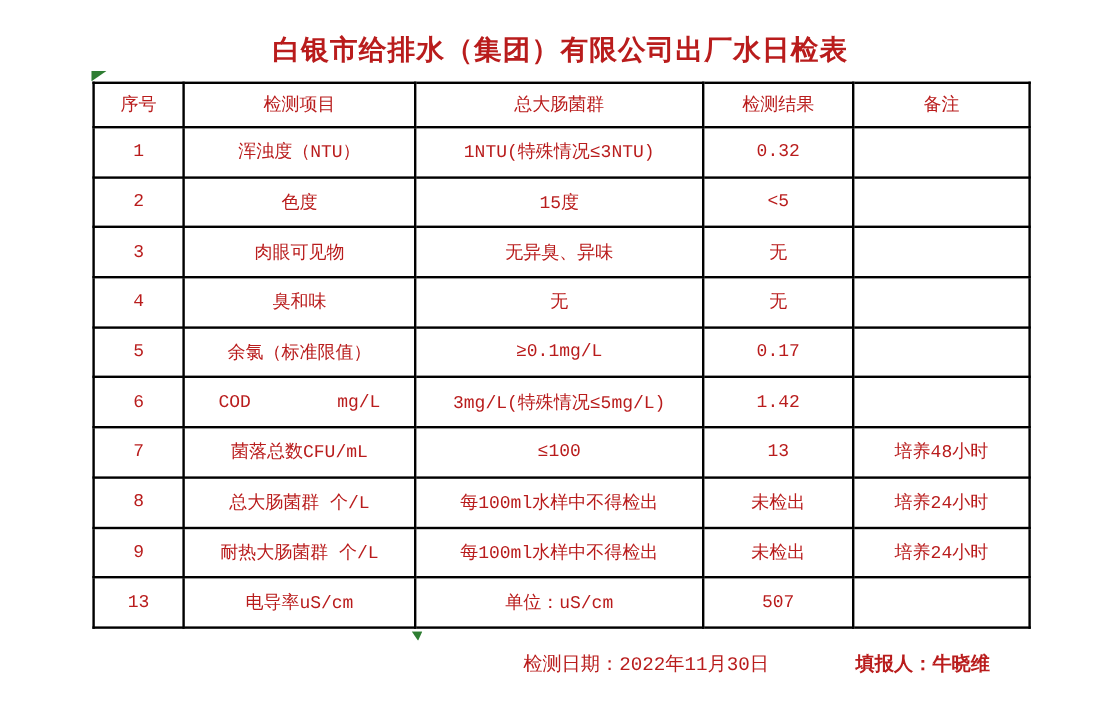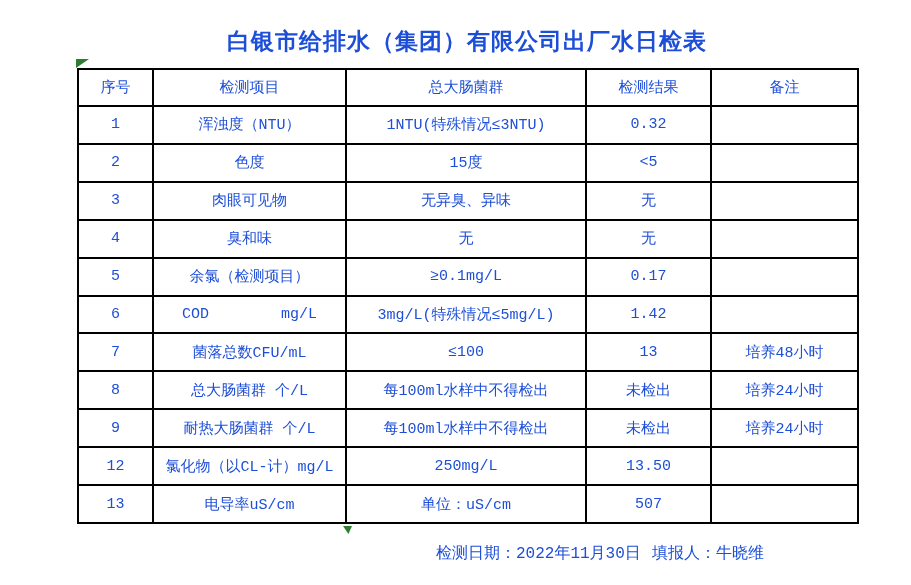--- a/index.html
+++ b/index.html
@@ -1,21 +1,21 @@
 <!DOCTYPE html>
 <html><head>
 <meta charset="utf-8">
 <style>
   html, body { margin: 0; padding: 0; background: #ffffff; }
   .page {
     position: relative;
     width: 911px;
     height: 585px;
     background: #ffffff;
-    color: #1d4ed8;
+    color: #b91c1c;
     font-family: "Liberation Mono", "DejaVu Sans Mono", monospace;
     overflow: hidden;
   }
   .title {
     position: absolute;
     top: 26px;
     left: 77px;
     width: 780px;
     margin: 0;
     text-align: center;
@@ -66,21 +66,21 @@
     position: absolute;
     top: 543px;
     left: 0;
     width: 911px;
     height: 22px;
     font-size: 16px;
   }
   .footer-item { position: absolute; white-space: nowrap; }
   .footer-sampling { left: 103px; }
   .footer-testing { left: 420px; margin-left: 16px; }
-  .footer-reporter { left: 652px; }
+  .footer-reporter { left: 713px; font-weight: bold; }
 </style>
 </head>
 <body>
 
 <div class="page">
 
   <h1 class="title">白银市给排水（集团）有限公司出厂水日检表</h1>
 
   <div class="tri tri-topleft"></div>
 
@@ -125,21 +125,21 @@
       </tr>
       <tr>
         <td>4</td>
         <td>臭和味</td>
         <td>无</td>
         <td>无</td>
         <td></td>
       </tr>
       <tr>
         <td>5</td>
-        <td>余氯（检测项目）</td>
+        <td>余氯（标准限值）</td>
         <td>≥0.1mg/L</td>
         <td>0.17</td>
         <td></td>
       </tr>
       <tr>
         <td>6</td>
         <td>COD        mg/L</td>
         <td>3mg/L(特殊情况≤5mg/L)</td>
         <td>1.42</td>
         <td></td>
@@ -159,27 +159,20 @@
         <td>培养24小时</td>
       </tr>
       <tr>
         <td>9</td>
         <td>耐热大肠菌群 个/L</td>
         <td>每100ml水样中不得检出</td>
         <td>未检出</td>
         <td>培养24小时</td>
       </tr>
       <tr>
-        <td>12</td>
-        <td>氯化物（以CL-计）mg/L</td>
-        <td>250mg/L</td>
-        <td>13.50</td>
-        <td></td>
-      </tr>
-      <tr>
         <td>13</td>
         <td>电导率uS/cm</td>
         <td>单位：uS/cm</td>
         <td>507</td>
         <td></td>
       </tr>
     </tbody>
   </table>
 
   <div class="tri tri-bottom"></div>

